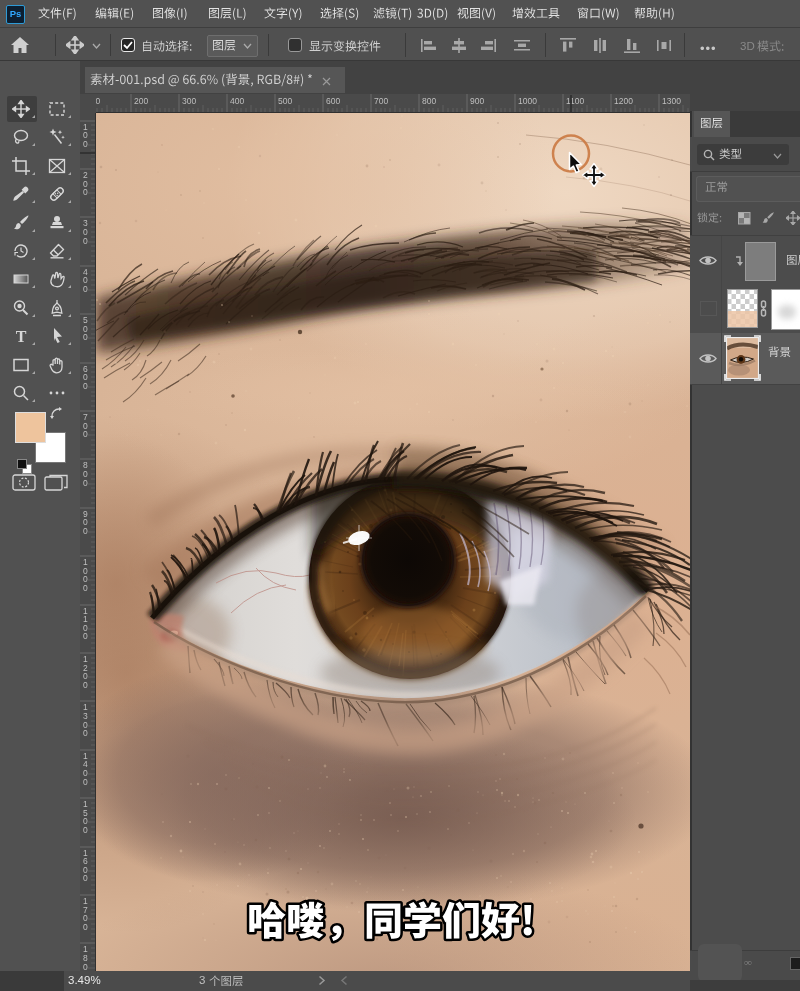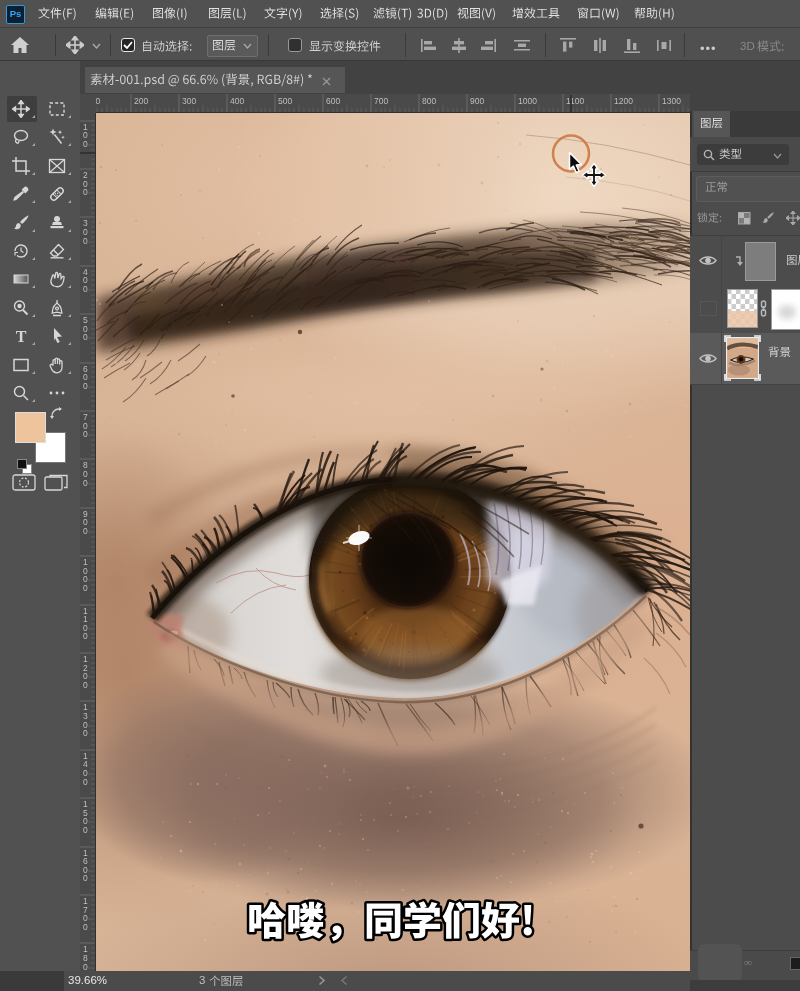--- a/index.html
+++ b/index.html
@@ -1956,21 +1956,21 @@
     <path fill="#dcdcdc" d="M8.5 -4.3V-3.4H3.1V-4.3ZM2.3 -5V0.9H3.1V-1.1H8.5V-0C8.5 0.1 8.4 0.2 8.2 0.2C8 0.2 7.3 0.2 6.7 0.2C6.8 0.4 6.9 0.7 7 0.9C7.9 0.9 8.5 0.9 8.8 0.8C9.2 0.7 9.3 0.4 9.3 -0V-5ZM3.1 -2.7H8.5V-1.7H3.1ZM3.8 -9.7V-8.7H0.9V-8H3.8V-6.9C2.6 -6.7 1.4 -6.5 0.6 -6.4L0.8 -5.7L3.8 -6.2V-5.4H4.6V-9.7ZM6.3 -9.7V-6.6C6.3 -5.7 6.6 -5.5 7.7 -5.5C7.9 -5.5 9.4 -5.5 9.7 -5.5C10.5 -5.5 10.8 -5.8 10.9 -6.9C10.6 -7 10.3 -7.1 10.1 -7.2C10.1 -6.4 10 -6.2 9.6 -6.2C9.3 -6.2 8 -6.2 7.8 -6.2C7.3 -6.2 7.2 -6.3 7.2 -6.6V-7.5C8.3 -7.8 9.5 -8.1 10.4 -8.5L9.8 -9.1C9.2 -8.8 8.2 -8.5 7.2 -8.2V-9.7Z M14.3 -7.4H20.2V-6.6H14.3ZM14.3 -8.7H20.2V-7.9H14.3ZM14.5 -3.3H20V-2.2H14.5ZM18.7 -0.8C19.7 -0.4 21 0.3 21.7 0.8L22.3 0.2C21.6 -0.3 20.3 -0.9 19.2 -1.3ZM14.8 -1.3C14.2 -0.8 13 -0.2 12 0.1C12.2 0.2 12.5 0.6 12.7 0.7C13.6 0.3 14.9 -0.3 15.6 -1ZM16.5 -5.8C16.6 -5.7 16.7 -5.5 16.8 -5.3H12.1V-4.6H22.3V-5.3H17.7C17.6 -5.5 17.5 -5.8 17.3 -6H21V-9.2H13.5V-6H17.1ZM13.7 -4V-1.6H16.8V0.1C16.8 0.2 16.8 0.2 16.6 0.2C16.5 0.3 15.9 0.3 15.3 0.2C15.4 0.4 15.5 0.7 15.6 0.9C16.4 0.9 16.9 0.9 17.2 0.8C17.6 0.7 17.7 0.5 17.7 0.1V-1.6H20.8V-4Z"></path>
   </svg>
 <div class="abs" style="left:690px;top:950px;width:110px;height:30px;background:#4a4a4a;border-top:1px solid #3d3d3d"></div>
 <div class="abs" style="left:698px;top:944px;width:44px;height:38px;background:#535353;border-radius:6px"></div>
 <div class="abs" style="left:744px;top:956px;color:#7e7e7e;font-size:11px;font-style:italic;font-family:'Liberation Serif',serif">∞</div>
 <div class="abs" style="left:804px;top:955px;color:#7e7e7e;font-size:12px;font-style:italic;font-family:'Liberation Serif',serif">fx</div>
 <div class="abs" style="left:790px;top:957px;width:10px;height:11px;background:#1d1d1d;border:1px solid #666"></div>
 <div class="abs" style="left:690px;top:980px;width:110px;height:11px;background:#3d3d3d"></div>
 <div class="abs" style="left:64px;top:971px;width:626px;height:20px;background:#4b4b4b"></div>
 <div class="abs" style="left:0;top:971px;width:64px;height:20px;background:#3a3a3a"></div>
-<div class="abs" style="left:68px;top:974px;color:#e8e8e8;font-size:11.5px">39.66%</div>
+<div class="abs" style="left:68px;top:974px;color:#e8e8e8;font-size:11.5px">3.49%</div>
 <div class="abs" style="left:199px;top:974px;color:#c0c0c0;font-size:11.5px">3</div>
 <svg style="position:absolute;left:209px;top:975px" width="36" height="16" viewBox="0 -10.1 36 16">
     <path fill="#c0c0c0" d="M5.3 -6.3V0.9H6.2V-6.3ZM5.8 -9.7C4.7 -7.8 2.6 -6.1 0.4 -5.1C0.6 -4.9 0.9 -4.6 1 -4.3C2.8 -5.2 4.5 -6.5 5.8 -8.1C7.3 -6.3 8.8 -5.2 10.5 -4.3C10.6 -4.6 10.9 -4.9 11.1 -5.1C9.4 -6 7.7 -7 6.3 -8.8L6.6 -9.3Z M15.8 -3.2C16.7 -3 17.9 -2.6 18.5 -2.3L18.9 -2.9C18.3 -3.2 17.1 -3.6 16.2 -3.7ZM14.7 -1.7C16.2 -1.6 18.2 -1.1 19.3 -0.7L19.7 -1.3C18.6 -1.7 16.6 -2.2 15.1 -2.3ZM12.5 -9.2V0.9H13.3V0.4H21.2V0.9H22V-9.2ZM13.3 -0.3V-8.4H21.2V-0.3ZM16.3 -8.1C15.7 -7.2 14.7 -6.3 13.7 -5.7C13.9 -5.6 14.2 -5.3 14.3 -5.2C14.7 -5.4 15 -5.7 15.4 -6C15.7 -5.6 16.1 -5.3 16.6 -5C15.6 -4.5 14.5 -4.2 13.5 -4C13.7 -3.8 13.8 -3.5 13.9 -3.3C15 -3.5 16.2 -4 17.3 -4.6C18.3 -4 19.4 -3.6 20.5 -3.4C20.6 -3.6 20.8 -3.9 21 -4.1C20 -4.2 18.9 -4.6 18 -5C18.9 -5.5 19.6 -6.2 20.1 -7L19.6 -7.3L19.5 -7.2H16.5C16.7 -7.4 16.8 -7.7 17 -7.9ZM15.8 -6.5 15.9 -6.6H18.9C18.5 -6.1 17.9 -5.7 17.3 -5.3C16.7 -5.7 16.2 -6.1 15.8 -6.5Z M26.5 -5.2V-4.5H33V-5.2ZM25.4 -8.4H32.3V-7H25.4ZM24.5 -9.1V-5.7C24.5 -3.9 24.4 -1.3 23.4 0.5C23.6 0.5 24 0.8 24.1 0.9C25.2 -1 25.4 -3.8 25.4 -5.7V-6.2H33.2V-9.1ZM26.3 0.7C26.7 0.6 27.2 0.6 32.2 0.2C32.4 0.5 32.6 0.8 32.7 1L33.5 0.6C33.1 -0.1 32.3 -1.3 31.6 -2.2L30.9 -1.9C31.2 -1.4 31.5 -1 31.8 -0.5L27.4 -0.2C28 -0.9 28.6 -1.7 29.1 -2.5H33.8V-3.3H25.7V-2.5H28C27.5 -1.6 26.9 -0.8 26.7 -0.6C26.4 -0.3 26.2 -0.1 26 -0.1C26.1 0.1 26.3 0.6 26.3 0.7Z"></path>
   </svg>
 <svg class="abs" style="left:318px;top:975px" width="8" height="11">
     <path d="M1.5 1.5l4.5 4-4.5 4" stroke="#999" fill="none" stroke-width="1.5"></path>
   </svg>
 <svg class="abs" style="left:340px;top:975px" width="8" height="11">
     <path d="M6.5 1.5L2 5.5l4.5 4" stroke="#777" fill="none" stroke-width="1.5"></path>
   </svg>

